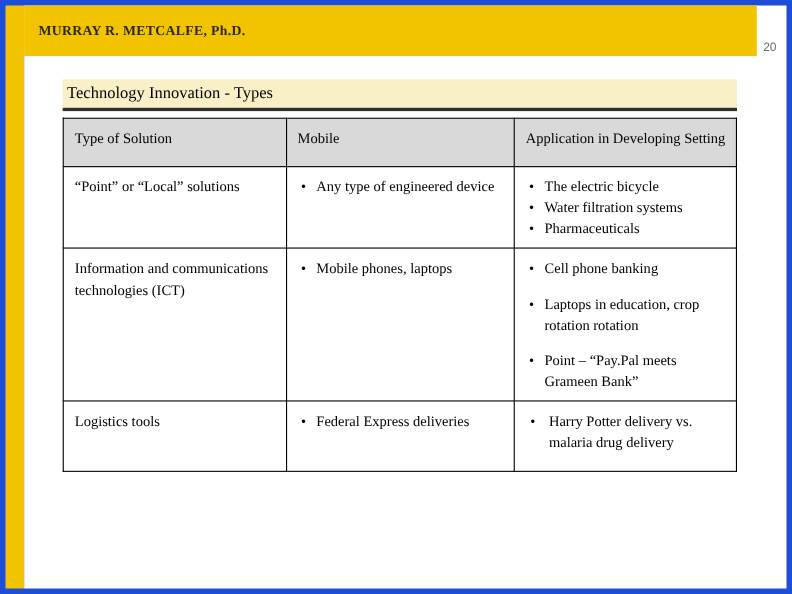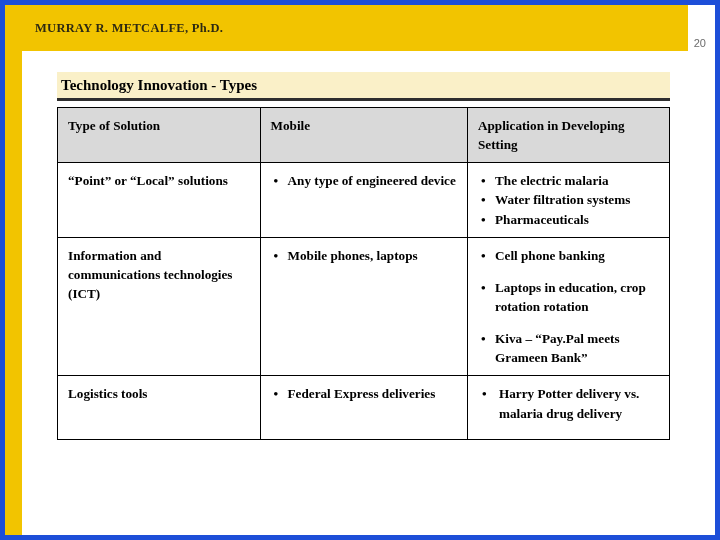--- a/index.html
+++ b/index.html
@@ -56,40 +56,40 @@
     margin-top: 17px;
   }
   .content {
     position: absolute;
     left: 35px; top: 67px;
     width: 613px;
   }
   .titleband {
     background: var(--title-band, #faf0c8);
     border-bottom: 3px solid #2e2e2e;
-    font-weight: bold;
+    font-weight: normal;
     font-size: 15px;
     color: #000;
     padding: 5px 3px 4px 4px;
   }
   table.tbl {
     border-collapse: collapse;
     width: 100%;
     margin-top: 6px;
     font-size: 13.2px;
     line-height: 1.45;
     color: #000;
     table-layout: fixed;
   }
   .tbl th, .tbl td {
     border: 1px solid #000;
     vertical-align: top;
     text-align: left;
     padding: 8px 8px 8px 10px;
-    font-weight: bold;
+    font-weight: normal;
   }
   .tbl th { background: var(--header-cell-gray, #d9d9d9); }
   col.c1 { width: 33.1%; }
   col.c2 { width: 33.9%; }
   col.c3 { width: 33.0%; }
   tr.hrow  { height: 44px; }
   tr.row1  { height: 68px; }
   tr.row2  { height: 118px; }
   tr.row3  { height: 66px; }
   tr.row4  { height: 64px; }
@@ -147,37 +147,37 @@
         </thead>
         <tbody>
           <tr class="row1">
             <td>
               <div>“Point” or “Local” solutions</div>
             </td>
             <td>
               <div class="bullet">Any type of engineered device</div>
             </td>
             <td>
-              <div class="bullet">The electric malaria</div>
+              <div class="bullet">The electric bicycle</div>
               <div class="bullet">Water filtration systems</div>
               <div class="bullet">Pharmaceuticals</div>
             </td>
           </tr>
 
           <tr class="row2">
             <td>
               <div>Information and communications technologies (ICT)</div>
             </td>
             <td>
               <div class="bullet">Mobile phones, laptops</div>
             </td>
             <td>
               <div class="bullet">Cell phone banking</div>
               <div class="bullet sp">Laptops in education, crop rotation rotation</div>
-              <div class="bullet sp">Kiva – “Pay.Pal meets Grameen Bank”</div>
+              <div class="bullet sp">Point – “Pay.Pal meets Grameen Bank”</div>
             </td>
           </tr>
 
 
           <tr class="row4">
             <td>
               <div>Logistics tools</div>
             </td>
             <td>
               <div class="bullet">Federal Express deliveries</div>

